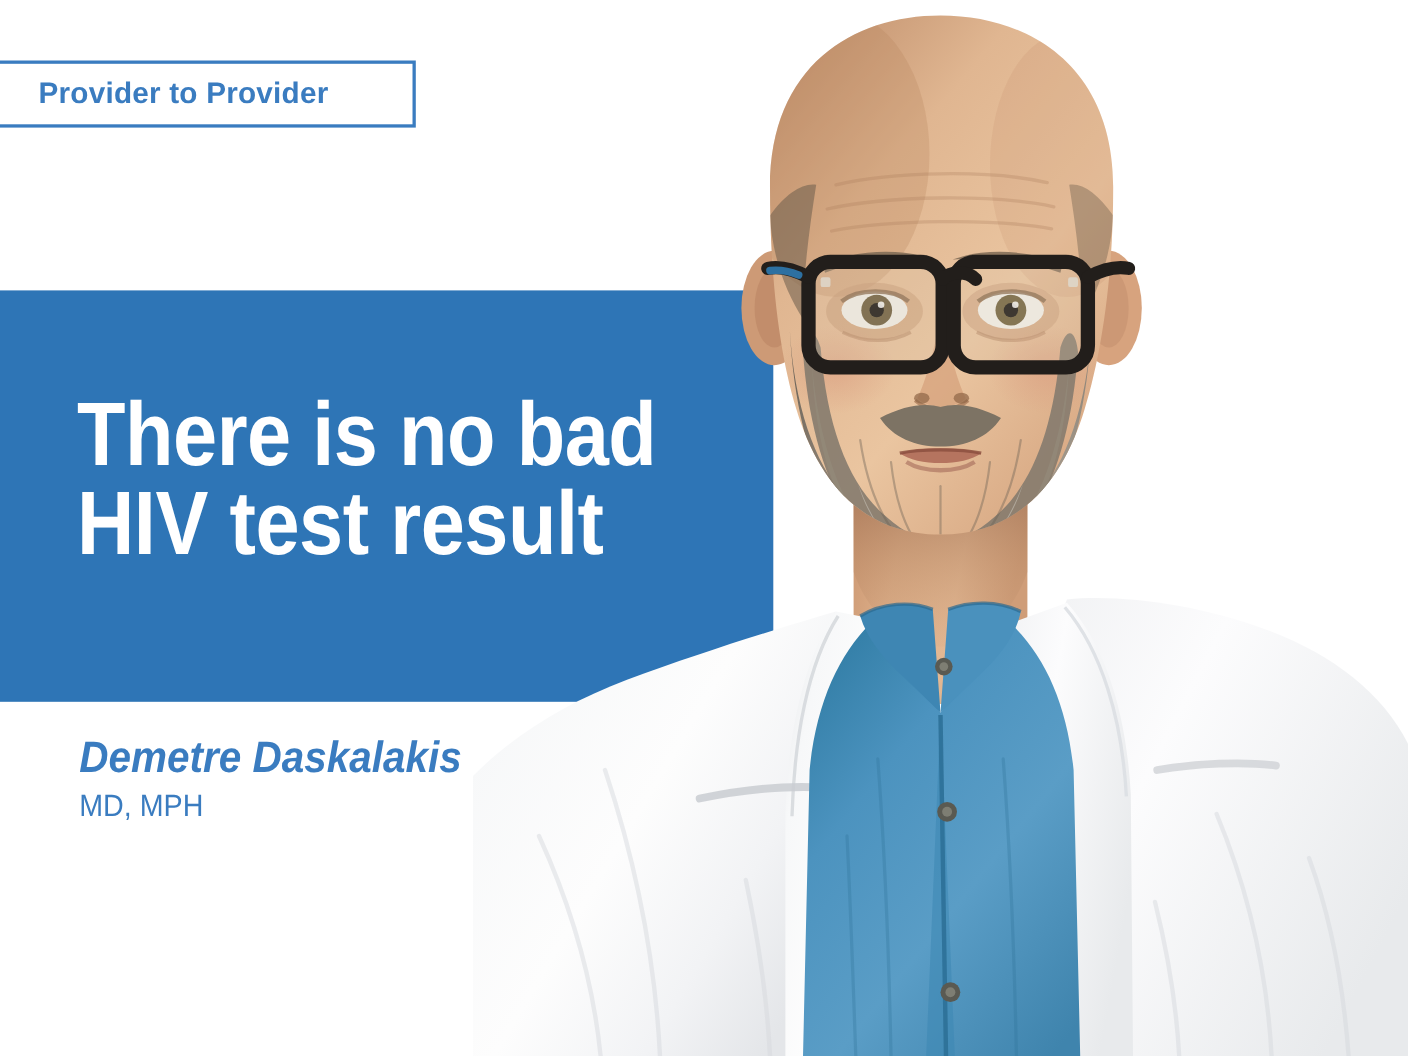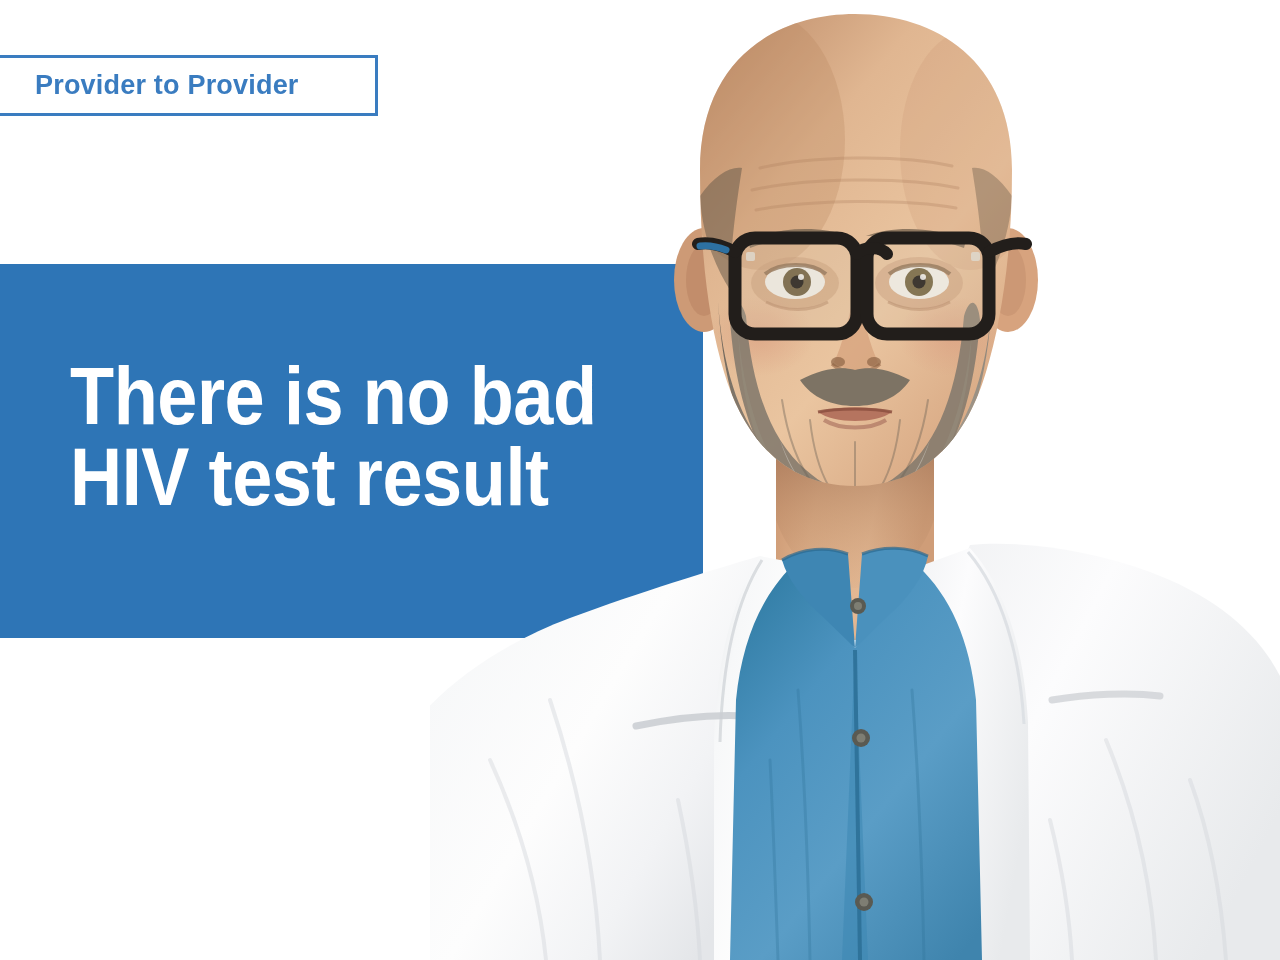--- a/index.html
+++ b/index.html
@@ -355,14 +355,18 @@
 
   <div class="badge">
     <span class="badge-label">Provider to Provider</span>
   </div>
 
   <div class="headline">
     <span class="headline-line">There is no bad</span>
     <span class="headline-line">HIV test result</span>
   </div>
 
+  <div class="speaker">
+    <div class="speaker-name">Demetre Daskalakis</div>
+    <div class="speaker-credentials">MD, MPH</div>
+  </div>
 
 </div>
 
 </body></html>

